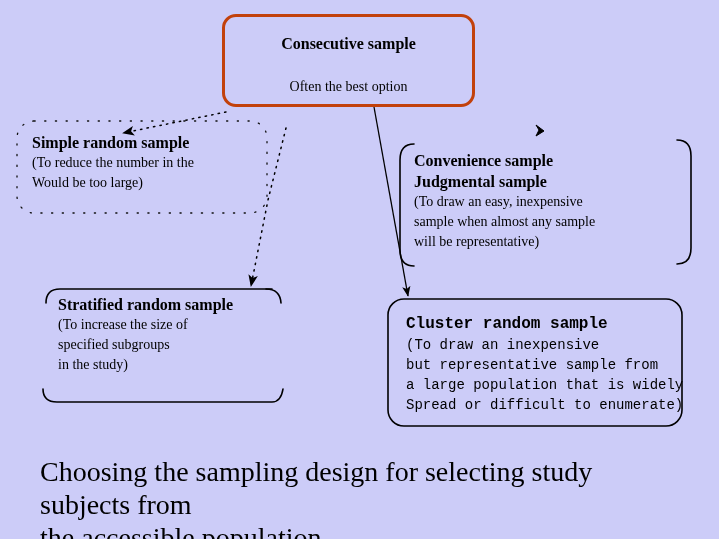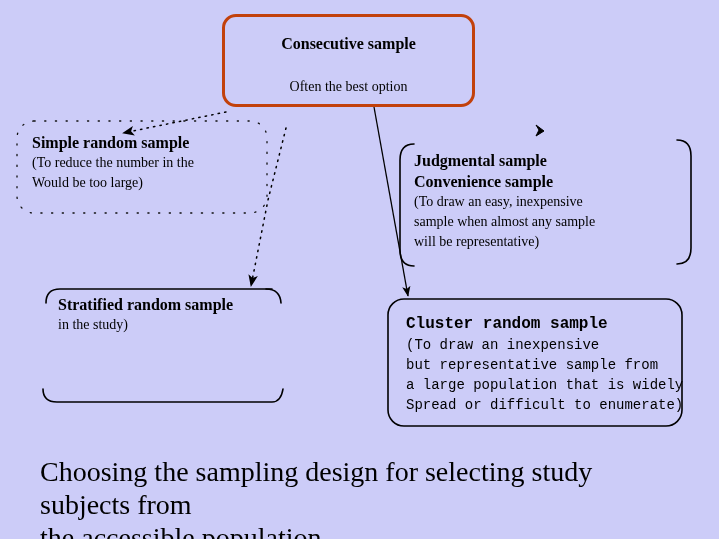--- a/index.html
+++ b/index.html
@@ -157,31 +157,33 @@
   <div class="node" id="node-simple">
     <div class="txtwrap">
       <div class="ttl">Simple random sample</div>
       <div class="sub">(To reduce the number in the</div>
       <div class="sub">Would be too large)</div>
     </div>
   </div>
 
   <div class="node" id="node-convenience">
     <div class="txtwrap">
+      <div class="ttl">Convenience sample</div>
       <div class="ttl">Judgmental sample</div>
-      <div class="ttl">Convenience sample</div>
       <div class="sub">(To draw an easy, inexpensive</div>
       <div class="sub">sample when almost any sample</div>
       <div class="sub">will be representative)</div>
     </div>
   </div>
 
   <div class="node" id="node-stratified">
     <div class="txtwrap">
       <div class="ttl">Stratified random sample</div>
+      <div class="sub">(To increase the size of</div>
+      <div class="sub">specified subgroups</div>
       <div class="sub">in the study)</div>
     </div>
   </div>
 
   <div class="node" id="node-cluster">
     <div class="txtwrap">
       <div class="ttl">Cluster random sample</div>
       <div class="sub">(To draw an inexpensive</div>
       <div class="sub">but representative sample from</div>
       <div class="sub">a large population that is widely</div>

